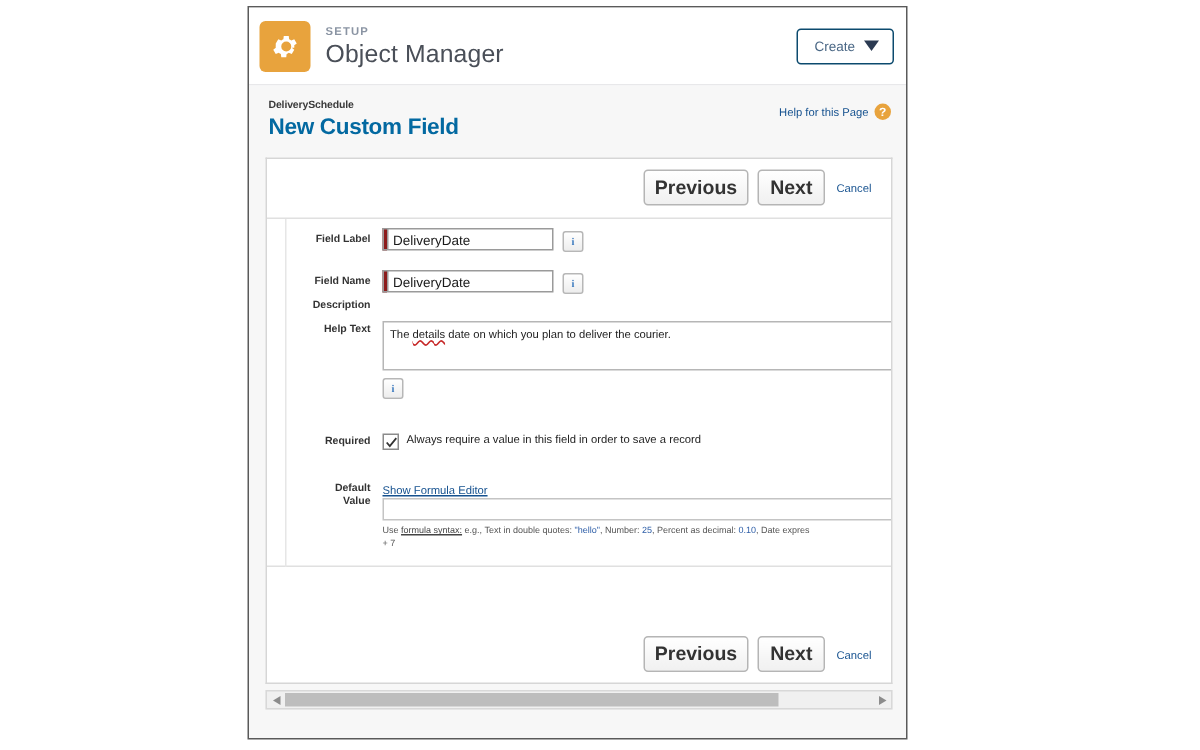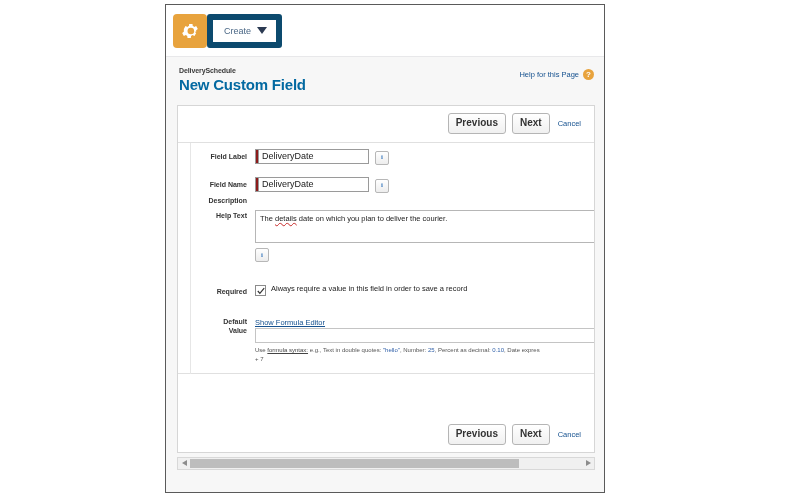--- a/index.html
+++ b/index.html
@@ -61,21 +61,21 @@
     text-transform: uppercase;
     margin-bottom: 3px;
   }
   .setup-title {
     font-size: 16.5px;
     color: #4a4f58;
     font-weight: normal;
     letter-spacing: 0.1px;
   }
   .create-btn {
-    border: 6px solid #0c4a6e;
+    border: 1px solid #0c4a6e;
     border-radius: 3px;
     background: #ffffff;
     color: #4a6785;
     font-size: 9px;
     padding: 6px 9px 6px 11px;
     display: flex;
     align-items: center;
     gap: 6px;
     white-space: nowrap;
     flex: 0 0 auto;
@@ -166,21 +166,21 @@
     align-items: center;
     gap: 6px;
     padding: 7px 9px 8px 0;
     background: #ffffff;
   }
   .btn {
     border: 1px solid #b5b5b5;
     border-radius: 3px;
     background: linear-gradient(#ffffff, #f0f0f0);
     color: #333333;
-    font-size: 10px;
+    font-size: 13px;
     font-weight: bold;
     padding: 3px 7px;
     line-height: 1.25;
   }
   .link-btn {
     color: #15518f;
     font-size: 7.5px;
     padding: 3px 4px 3px 2px;
     line-height: 1.25;
   }
@@ -383,20 +383,24 @@
 </head>
 <body>
 
 <div class="window">
 
   <div class="setup-header">
     <div class="gear-tile">
       <svg width="20" height="20" viewBox="0 0 24 24" aria-hidden="true">
         <path fill="#ffffff" d="M19.4 13a7.6 7.6 0 0 0 0-2l2-1.5-2-3.4-2.4 1a7.6 7.6 0 0 0-1.7-1L15 3.5h-4l-.3 2.6c-.6.2-1.2.6-1.7 1l-2.4-1-2 3.4L4.6 11a7.6 7.6 0 0 0 0 2l-2 1.5 2 3.4 2.4-1c.5.4 1.1.8 1.7 1l.3 2.6h4l.3-2.6c.6-.2 1.2-.6 1.7-1l2.4 1 2-3.4-2-1.5zM13 16a4 4 0 1 1 0-8 4 4 0 0 1 0 8z"></path>
       </svg>
+    </div>
+    <div class="setup-titles">
+      <div class="setup-eyebrow">SETUP</div>
+      <div class="setup-title">Object Manager</div>
     </div>
     <div class="create-btn">
       <span>Create</span>
       <span class="caret-down"></span>
     </div>
   </div>
 
   <div class="page-body">
 
     <div class="pb-titlerow">

